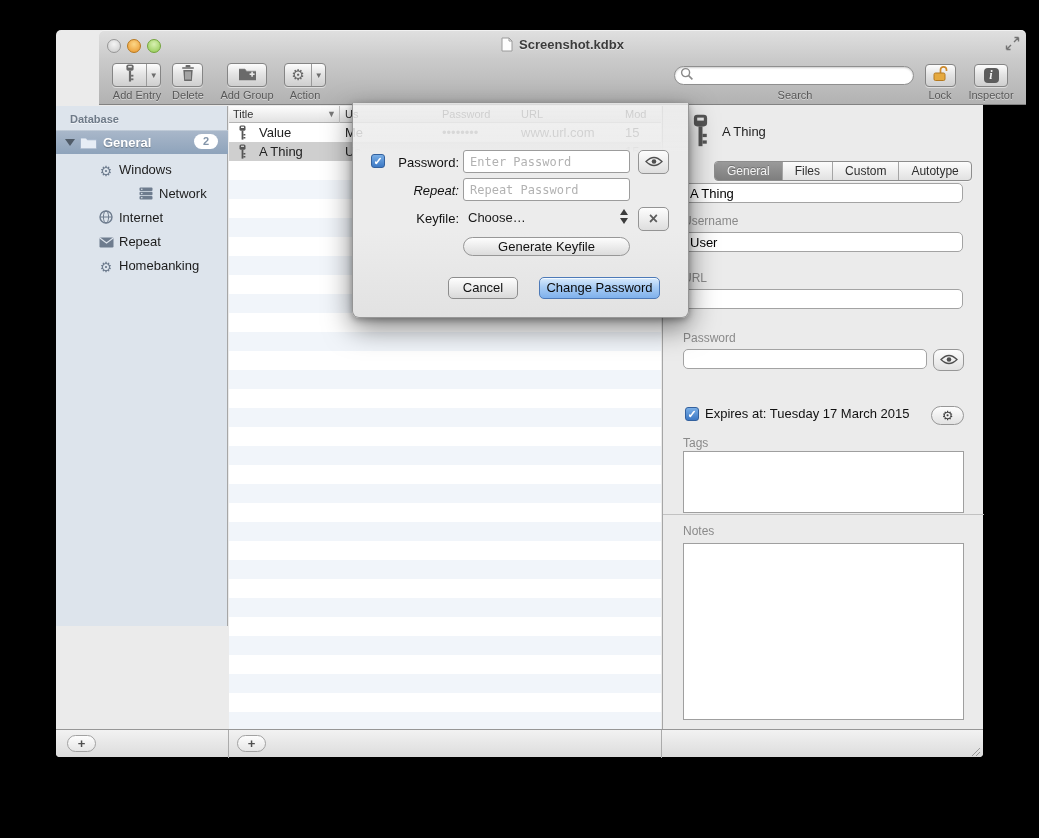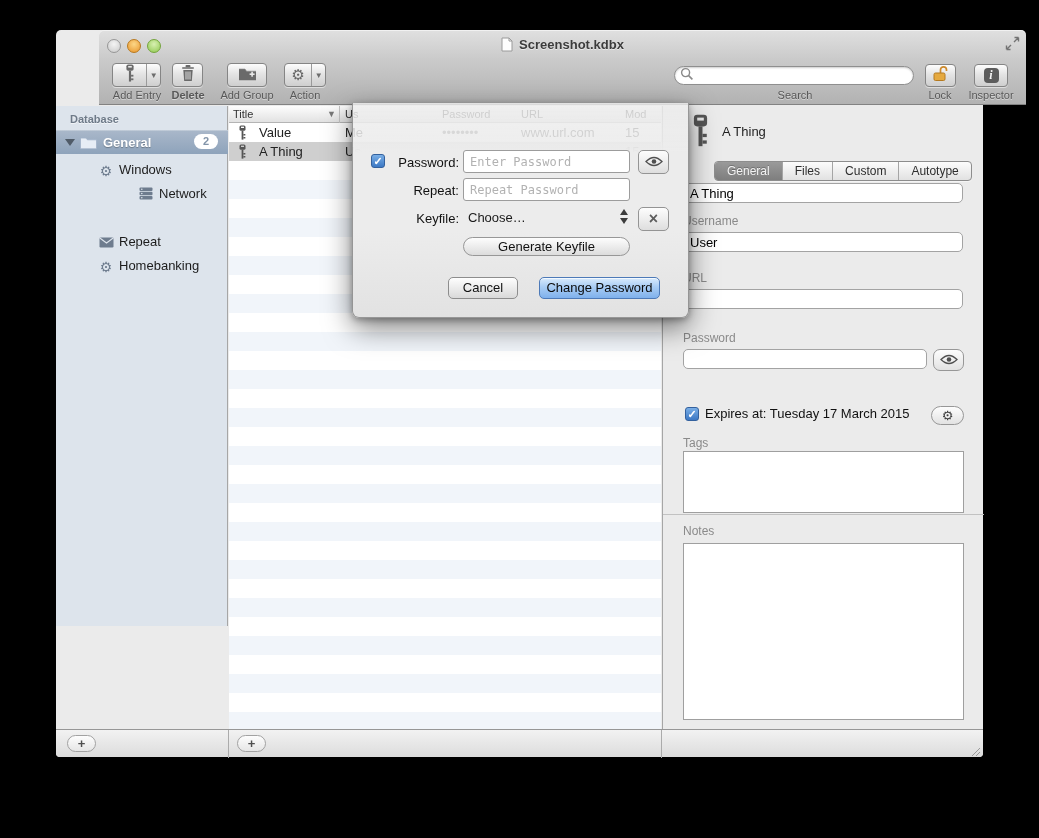--- a/index.html
+++ b/index.html
@@ -196,21 +196,21 @@
             <path d="M1 3 h6 l1.6 2.2 H18" fill="none" stroke="#8d8d8d" stroke-width="0.6"></path>
             <rect x="11.6" y="7.4" width="5" height="1.6" fill="#e9e9e9"></rect>
             <rect x="13.3" y="5.7" width="1.6" height="5" fill="#e9e9e9"></rect>
           </svg></span>
     </div>
     <div class="tbtn" style="left:185px; width:42px;">
       <span class="gear-glyph" style="width:27px;text-align:center;">⚙</span>
       <span class="split">▼</span>
     </div>
     <div class="tlabel" style="left:6px; width:64px;">Add Entry</div>
-    <div class="tlabel" style="left:70px; width:38px;font-weight:bold;">Delete</div>
+    <div class="tlabel" style="left:70px; width:38px;">Delete</div>
     <div class="tlabel" style="left:116px; width:64px;">Add Group</div>
     <div class="tlabel" style="left:186px; width:40px;">Action</div>
 
     <div id="search-field">
       <span><svg width="14" height="14" viewBox="0 0 14 14">
             <circle cx="5.6" cy="5.6" r="4" fill="none" stroke="#8a8a8a" stroke-width="1.4"></circle>
             <line x1="8.6" y1="8.6" x2="12.4" y2="12.4" stroke="#8a8a8a" stroke-width="1.6"></line>
           </svg></span>
       <input id="search-input" value="" style="">
     </div>
@@ -248,20 +248,28 @@
     <div class="side-item" style="top:76px;margin-left:40px;">
       <span class="ic"><svg width="14" height="13" viewBox="0 0 14 13">
             <rect x="0.5" y="0.5" width="13" height="3.4" rx="1" fill="#6e7c8e"></rect>
             <rect x="0.5" y="4.8" width="13" height="3.4" rx="1" fill="#6e7c8e"></rect>
             <rect x="0.5" y="9.1" width="13" height="3.4" rx="1" fill="#6e7c8e"></rect>
             <circle cx="2.8" cy="2.2" r="0.8" fill="#dde4ec"></circle>
             <circle cx="2.8" cy="6.5" r="0.8" fill="#dde4ec"></circle>
             <circle cx="2.8" cy="10.8" r="0.8" fill="#dde4ec"></circle>
           </svg></span>
       <span class="lbl">Network</span>
+    </div>
+    <div class="side-item" style="top:100px;">
+      <span class="ic"><svg width="14" height="14" viewBox="0 0 14 14">
+            <circle cx="7" cy="7" r="6" fill="none" stroke="#6e7c8e" stroke-width="1.4"></circle>
+            <ellipse cx="7" cy="7" rx="2.6" ry="6" fill="none" stroke="#6e7c8e" stroke-width="1"></ellipse>
+            <line x1="1" y1="7" x2="13" y2="7" stroke="#6e7c8e" stroke-width="1"></line>
+          </svg></span>
+      <span class="lbl">Internet</span>
     </div>
     <div class="side-item" style="top:124px;">
       <span class="ic"><svg width="15" height="11" viewBox="0 0 15 11">
             <rect x="0.5" y="0.5" width="14" height="10" rx="1.2" fill="#6e7c8e"></rect>
             <path d="M0.8 1 L7.5 6 L14.2 1" fill="none" stroke="#dde4ec" stroke-width="1.1"></path>
           </svg></span>
       <span class="lbl">Repeat</span>
     </div>
     <div class="side-item" style="top:148px;">
       <span class="ic"><span class="gear-glyph">⚙</span></span>
@@ -375,21 +383,21 @@
     <span class="cbx" id="dlg-checkbox">✓</span>
     <div class="dlabel" style="top:52px;">Password:</div>
     <input class="dinput" style="top: 47px;" placeholder="Enter Password">
     <div class="sqbtn" style="top:47px;">
       <span><svg width="18" height="11" viewBox="0 0 18 11">
             <path d="M1 5.5 Q9 -2.5 17 5.5 Q9 13.5 1 5.5 z" fill="none" stroke="#4f4f4f" stroke-width="1.3"></path>
             <circle cx="9" cy="5.5" r="2.3" fill="#4f4f4f"></circle>
           </svg></span>
     </div>
 
-    <div class="dlabel" style="top:80px;">Repeat:</div>
+    <div class="dlabel" style="top:80px;font-style:italic;">Repeat:</div>
     <input class="dinput" style="top: 75px;" placeholder="Repeat Password">
 
     <div class="dlabel" style="top:108px;">Keyfile:</div>
     <span id="keyfile-value">Choose…</span>
     <div id="keyfile-stepper">
         <div class="up"></div>
         <div class="dn"></div>
       </div>
     <div class="sqbtn" style="top:104px;">
       <span class="xmark">×</span>

